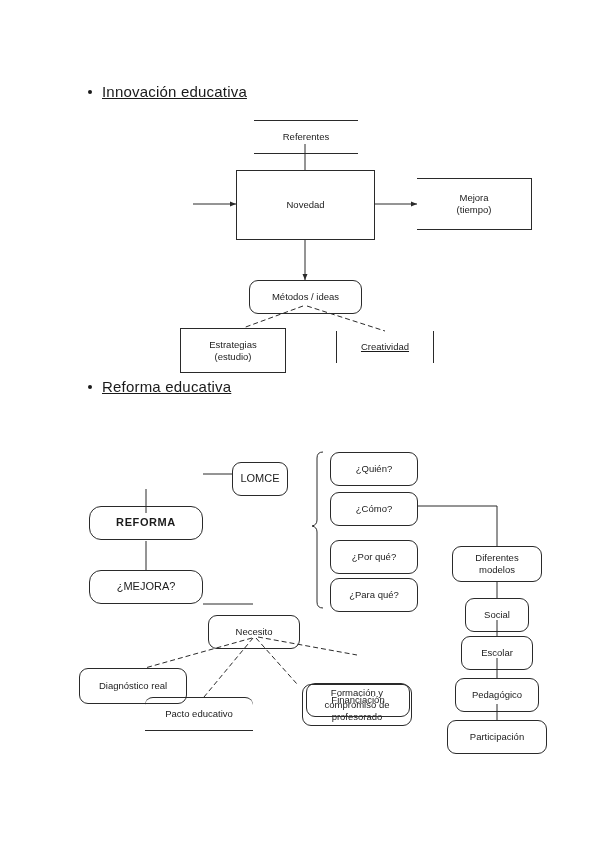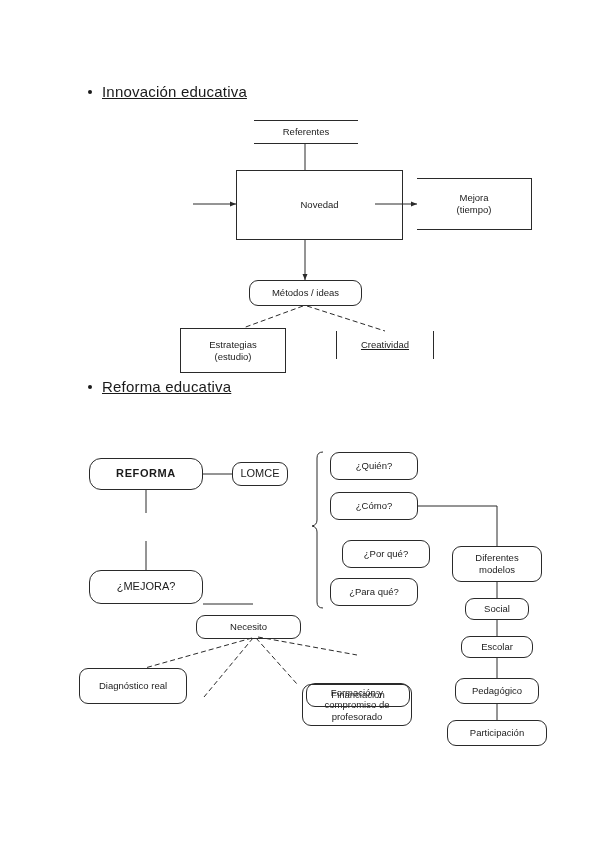--- a/index.html
+++ b/index.html
@@ -23,31 +23,31 @@
   }
   .bullet-text{text-decoration:underline;letter-spacing:.2px;}
   .node{
     position:absolute;
     display:flex;align-items:center;justify-content:center;
     text-align:center;
     color:#1b1b1b;
     font-size:9.5px;
     line-height:1.25;
     box-sizing:border-box;
-    padding:6px 4px;
+    padding:16px 4px;
     white-space:pre-line;
   }
   .sq{border:1px solid #2a2a2a;}
   .rnd{border:1px solid #2a2a2a;border-radius:9px;}
   .rnd-soft{border:1px solid #2a2a2a;border-radius:12px;}
   .topbot{border-top:1px solid #2a2a2a;border-bottom:1px solid #2a2a2a;}
   .sides{border-left:1px solid #2a2a2a;border-right:1px solid #2a2a2a;}
   .open-right{border:1px solid #2a2a2a;border-right:none;}
   .open-left{border:1px solid #2a2a2a;border-left:none;}
-  .bold-t{font-weight:600;letter-spacing:.6px;}
+  .bold-t{font-weight:600;letter-spacing:.6px;margin-top:48px;}
   .big{font-size:11px;}
 </style>
 </head>
 <body>
 
 <div id="page">
 
   <svg id="svg-layer" viewBox="0 0 600 848" xmlns="http://www.w3.org/2000/svg">
     <defs>
       <marker id="arw" markerWidth="7" markerHeight="7" refX="6" refY="3" orient="auto" markerUnits="strokeWidth">
@@ -98,21 +98,21 @@
   </div>
 
   <div class="bullet-head" style="left:88px;top:378px;">
     <span class="bullet-dot"></span>
     <span class="bullet-text">Reforma educativa</span>
   </div>
 
   <div class="node topbot" style="left:254px;top:120px;width:104px;height:24px;">Referentes</div>
 
 
-  <div class="node sq" style="left:236px;top:170px;width:167px;height:70px;">Novedad</div>
+  <div class="node sq" style="left:236px;top:170px;width:139px;height:70px;">Novedad</div>
 
   <div class="node rnd" style="left:249px;top:280px;width:113px;height:26px;">Métodos / ideas</div>
 
   <div class="node open-left" style="left:417px;top:178px;width:115px;height:52px;">Mejora
 (tiempo)</div>
 
   <div class="node sq" style="left:180px;top:328px;width:106px;height:45px;">Estrategias
 (estudio)</div>
 
   <div class="node sides" style="left:336px;top:331px;width:98px;height:28px;text-decoration:underline;">Creatividad</div>
@@ -121,39 +121,41 @@
 
   <div class="node rnd big" style="left:232px;top:462px;width:56px;height:24px;">LOMCE</div>
 
 
   <div class="node rnd-soft big" style="left:89px;top:570px;width:114px;height:34px;">¿MEJORA?</div>
 
   <div class="node rnd" style="left:330px;top:452px;width:88px;height:28px;">¿Quién?</div>
 
   <div class="node rnd" style="left:330px;top:492px;width:88px;height:28px;">¿Cómo?</div>
 
-  <div class="node rnd" style="left:342px;top:540px;width:88px;height:28px;">¿Por qué?</div>
+  <div class="node rnd" style="left:330px;top:540px;width:88px;height:28px;">¿Por qué?</div>
 
   <div class="node rnd" style="left:330px;top:578px;width:88px;height:28px;">¿Para qué?</div>
 
   <div class="node rnd" style="left:452px;top:546px;width:90px;height:36px;">Diferentes
 modelos</div>
 
   <div class="node rnd" style="left:465px;top:598px;width:64px;height:22px;">Social</div>
 
   <div class="node rnd" style="left:461px;top:636px;width:72px;height:22px;">Escolar</div>
 
   <div class="node rnd" style="left:455px;top:678px;width:84px;height:26px;">Pedagógico</div>
 
   <div class="node rnd" style="left:447px;top:720px;width:100px;height:26px;">Participación</div>
 
-  <div class="node rnd" style="left:196px;top:615px;width:105px;height:24px;">Necesito</div>
+  <div class="node rnd" style="left:208px;top:615px;width:92px;height:24px;">Necesito</div>
 
   <div class="node rnd" style="left:79px;top:668px;width:108px;height:36px;">Diagnóstico real</div>
 
+  <div class="node topbot" style="left:145px;top:697px;width:108px;height:24px;
+       border-top-left-radius:8px;border-top-right-radius:8px;">Pacto educativo</div>
 
   <div class="node rnd" style="left:260px;top:684px;width:110px;height:42px;margin-left:42px;">Formación y
 compromiso de
 profesorado</div>
 
   <div class="node rnd" style="left:306px;top:655px;width:104px;height:24px;margin-top:28px;">Financiación</div>
 
 </div>
 
 </body></html>

